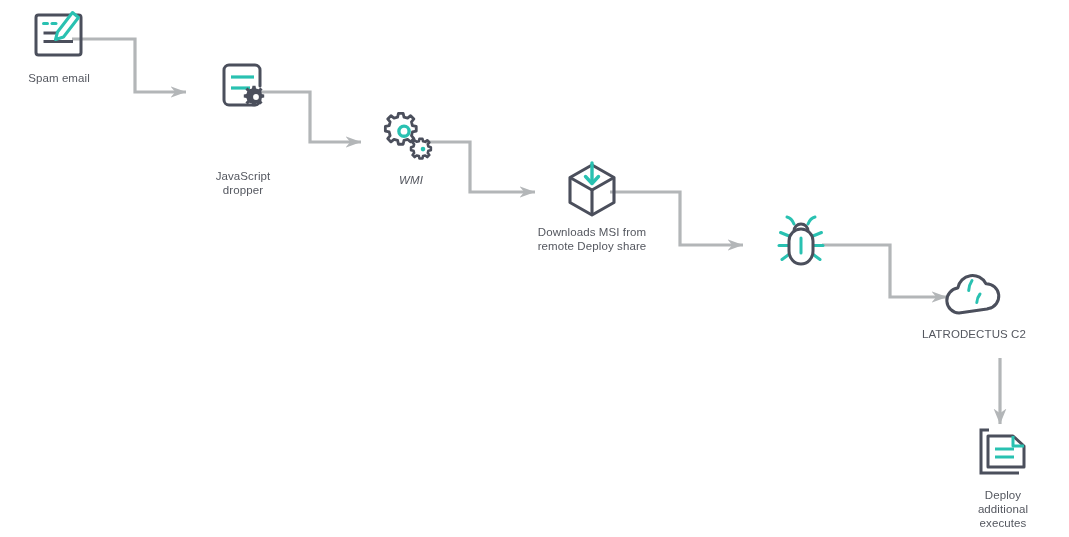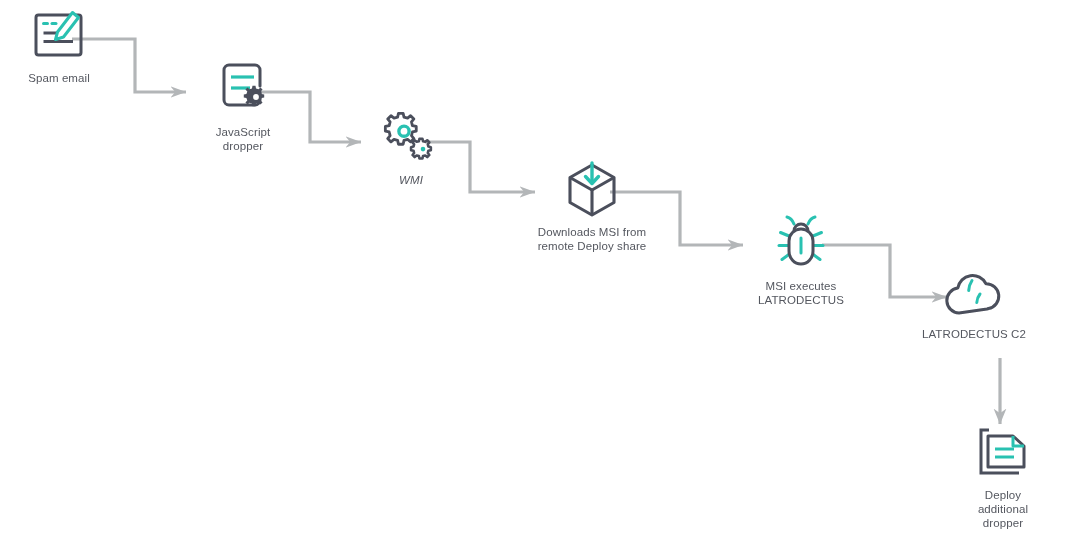--- a/index.html
+++ b/index.html
@@ -39,21 +39,21 @@
     margin-top: 7px;
     font-size: 11.5px;
     line-height: 14px;
     color: #54575f;
     text-align: center;
     white-space: pre-line;
     letter-spacing: 0.1px;
   }
   
   #node-spam-email     { left: 4px;   top: 6px;  width: 110px; }
-  #node-js-dropper     { left: 184px; top: 60px; width: 118px; }
+  #node-js-dropper     { left: 184px; top: 60px; width: 118px; gap: 44px; }
   #node-wmi            { left: 358px; top: 108px; width: 106px; font-style: italic; }
   #node-downloads-msi  { left: 506px; top: 160px; width: 172px; }
   #node-msi-executes   { left: 736px; top: 214px; width: 130px; }
   #node-c2             { left: 910px; top: 268px; width: 128px; }
   #node-deploy         { left: 948px; top: 425px; width: 110px; }
 </style>
 </head>
 <body>
 
 <div id="diagram">
@@ -169,22 +169,20 @@
         <path d="M41,31.5 L50,31.5" fill="none" stroke="#29c1b1" stroke-width="3" stroke-linecap="round"></path>
         <path d="M16.5,40 L9,45.5" fill="none" stroke="#29c1b1" stroke-width="3" stroke-linecap="round"></path>
         <path d="M39.5,40 L47,45.5" fill="none" stroke="#29c1b1" stroke-width="3" stroke-linecap="round"></path>
 
         <path d="M21,17 a7,7 0 0 1 14,0 v3 h-14 Z" fill="#ffffff" stroke="#4b4f5c" stroke-width="3" stroke-linejoin="round"></path>
 
         <path d="M16,27 a12,12 0 0 1 24,0 v10 a12,13 0 0 1 -24,0 Z" fill="#ffffff" stroke="#4b4f5c" stroke-width="3" stroke-linejoin="round"></path>
         <line x1="28" y1="24" x2="28" y2="39" stroke="#29c1b1" stroke-width="3" stroke-linecap="round"></line>
       </svg>
     </span>
-    <span class="node-label">MSI executes
-LATRODECTUS</span>
   </div>
 
   <div class="node" id="node-c2">
     <span class="node-icon">
       <svg width="66" height="52" viewBox="0 0 66 52" xmlns="http://www.w3.org/2000/svg">
         <path d="M18,45 a12.5,12.5 0 0 1 -1.2,-24.9 a15,15 0 0 1 28.2,-4.4
                  a12.5,12.5 0 0 1 2.5,24.8 a12,12 0 0 1 -1.5,0.5 Z" fill="#ffffff" stroke="#4b4f5c" stroke-width="3" stroke-linejoin="round"></path>
         <path d="M31,12.5 C29,15.5 28,19 27.7,22.5" fill="none" stroke="#29c1b1" stroke-width="3" stroke-linecap="round"></path>
         <path d="M39,26 C37,28.5 36,31.5 35.8,34.5" fill="none" stroke="#29c1b1" stroke-width="3" stroke-linecap="round"></path>
       </svg>
@@ -199,16 +197,16 @@
         <path d="M15,5 L7,5 L7,48 L45,48" fill="none" stroke="#4b4f5c" stroke-width="3" stroke-linejoin="miter"></path>
 
         <path d="M14,11 L39,11 L50,21 L50,42 L14,42 Z" fill="#ffffff" stroke="#4b4f5c" stroke-width="3" stroke-linejoin="round"></path>
         <path d="M39,11 L39,21 L50,21" fill="none" stroke="#29c1b1" stroke-width="3" stroke-linejoin="round"></path>
         <line x1="21" y1="24" x2="40" y2="24" stroke="#29c1b1" stroke-width="3" stroke-linecap="butt"></line>
         <line x1="21" y1="32" x2="40" y2="32" stroke="#29c1b1" stroke-width="3" stroke-linecap="butt"></line>
       </svg>
     </span>
     <span class="node-label">Deploy
 additional
-dropper</span>
+executes</span>
   </div>
 
 </div>
 
 </body></html>

